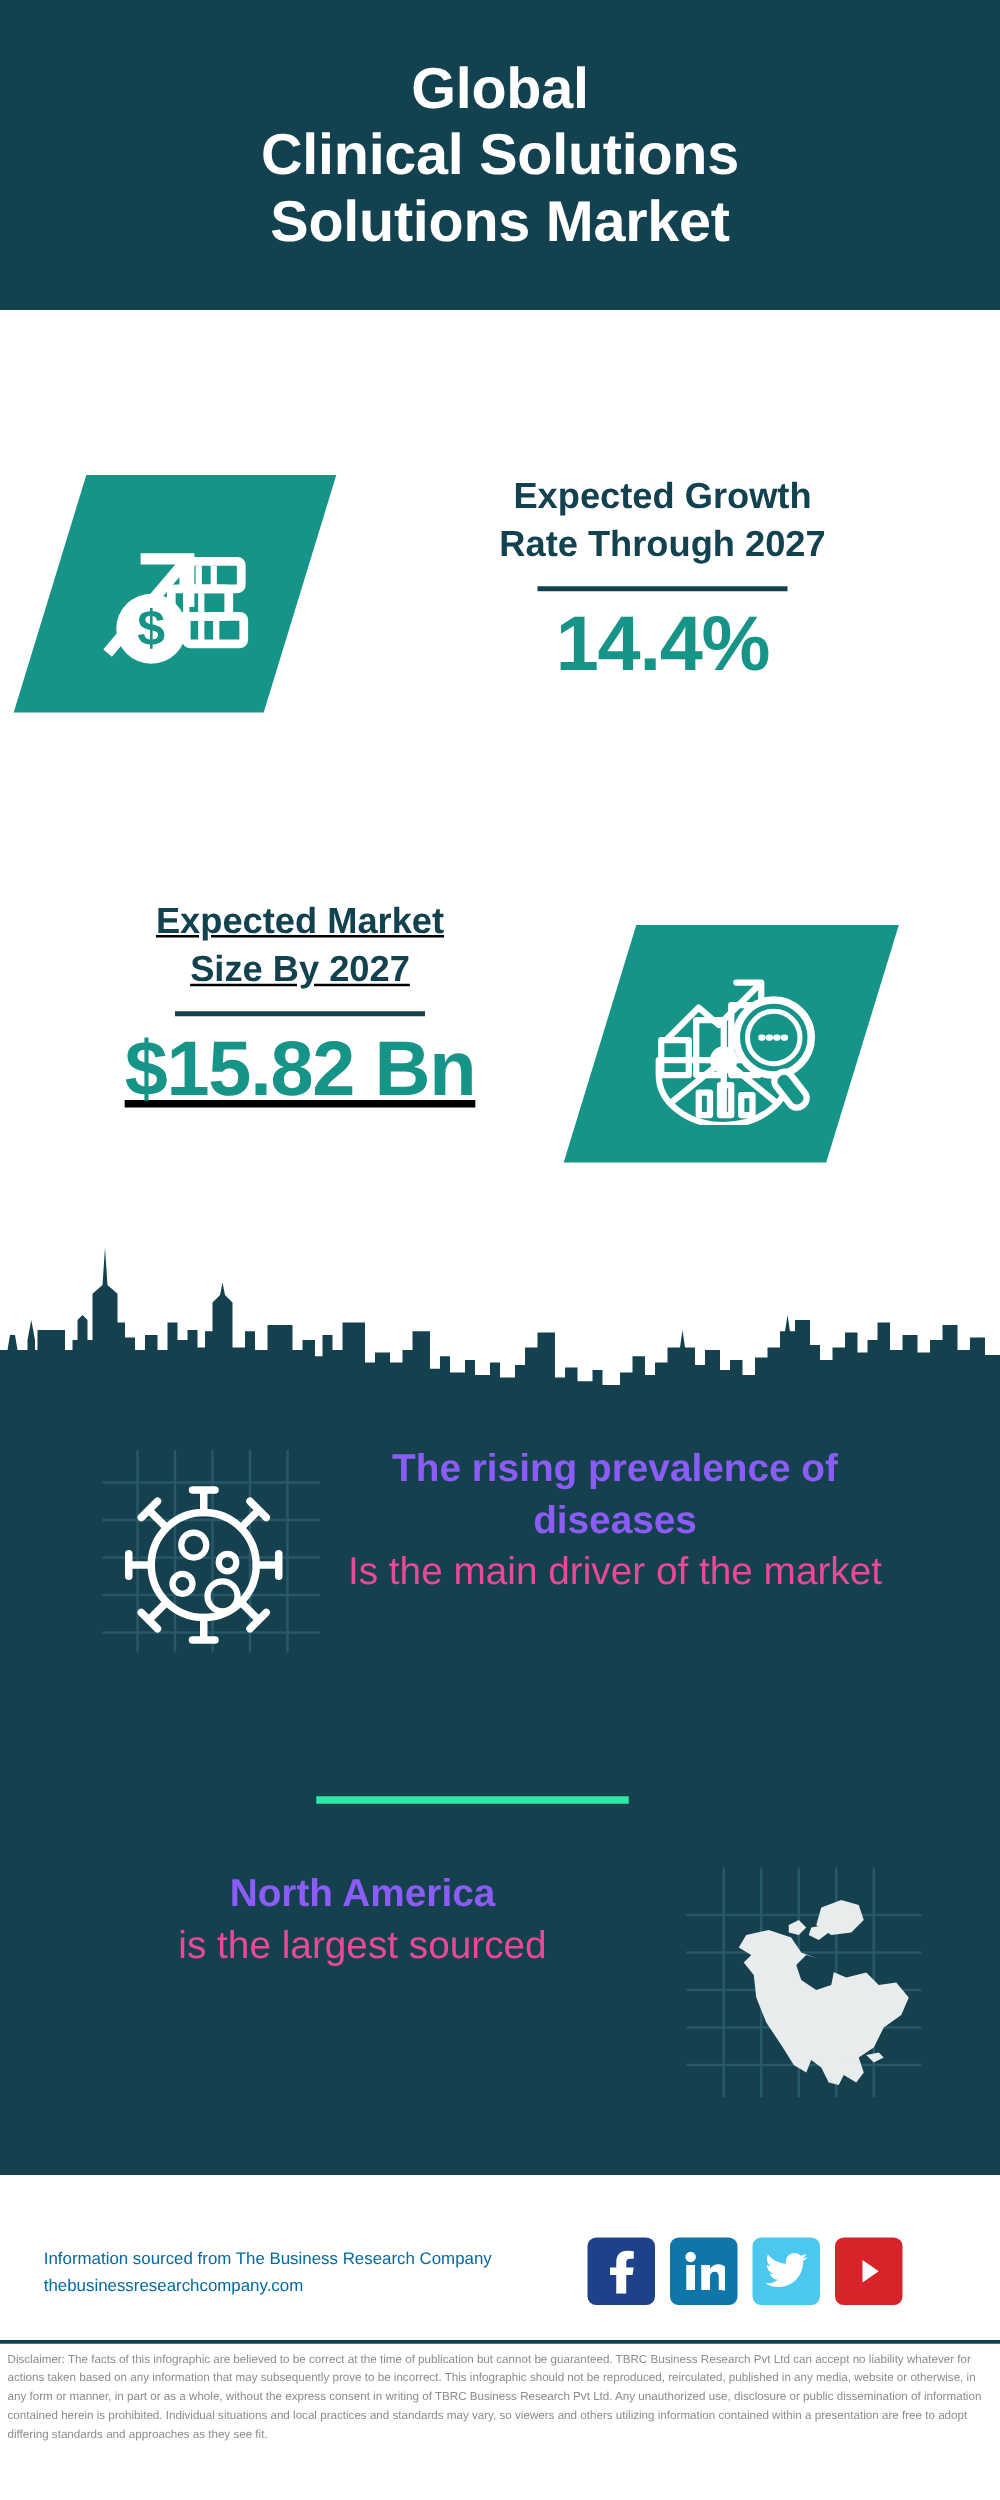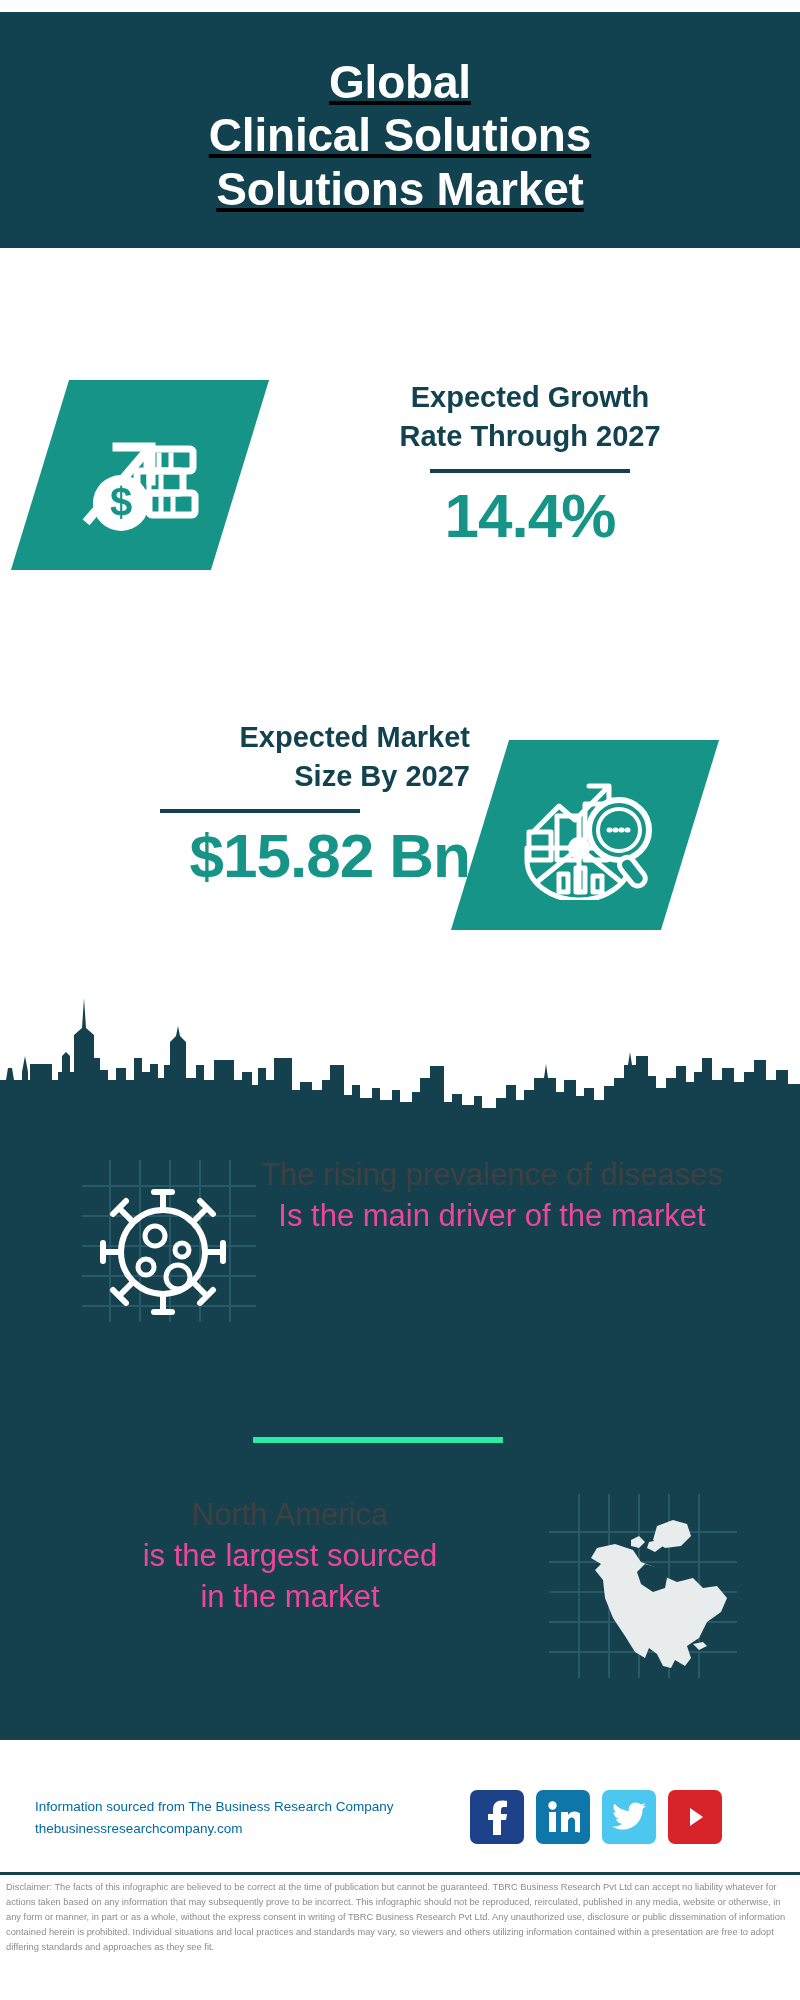--- a/index.html
+++ b/index.html
@@ -7,23 +7,23 @@
     width:800px;height:2000px;
     background:#ffffff;
     font-family:"Liberation Sans", sans-serif;
     overflow:hidden;
     position:relative;
   }
   .page{position:relative;width:800px;height:2000px;}
 
   
   .header{
-    position:absolute;left:0;top:12px;width:800px;height:248px;
+    position:absolute;left:0;top:0;width:800px;height:248px;
     background:#12414f;
-    display:flex;align-items:center;justify-content:center;text-decoration:underline;
+    display:flex;align-items:center;justify-content:center;
   }
   .header-title{
     color:#ffffff;
     font-size:46px;line-height:1.16;
     font-weight:bold;text-align:center;
     letter-spacing:-0.2px;
     padding:0 30px;
   }
   .header-title .ln{display:block;}
 
@@ -41,22 +41,23 @@
 
   .badge-growth{left:40px;top:380px;width:200px;height:190px;}
   .badge-market{left:480px;top:740px;width:210px;height:190px;}
 
   
   .growth-block{
     position:absolute;left:290px;top:378px;width:480px;
     text-align:center;
   }
   .market-block{
-    position:absolute;left:50px;top:718px;width:420px;
-    text-align:right;
+    position:absolute;left:30px;top:718px;width:420px;
+    text-align:center;
+    text-decoration:underline;
   }
   .stat-label{
     color:#12414f;font-weight:bold;font-size:29px;line-height:1.33;
   }
   .stat-rule{
     height:4px;background:#12414f;margin:14px auto 6px auto;width:200px;
   }
   .market-block .stat-rule{width:200px;}
   .stat-value{
     color:#179488;font-weight:bold;font-size:62px;line-height:1.2;letter-spacing:-1px;
@@ -77,21 +78,21 @@
   .icon-virus{left:60px;top:1140px;width:200px;height:185px;}
   .icon-map{left:545px;top:1490px;width:195px;height:190px;}
 
   .driver-block{
     position:absolute;left:252px;top:1155px;width:480px;text-align:center;
   }
   .region-block{
     position:absolute;left:55px;top:1495px;width:470px;text-align:center;
   }
   .hl{
-    color:#404040;font-weight:normal;font-size:31px;line-height:1.32;
+    color:#8b5cf6;font-weight:bold;font-size:31px;line-height:1.32;
   }
   .sub{
     color:#ec4899;font-size:31px;line-height:1.32;font-weight:normal;
   }
   .mid-rule{
     position:absolute;left:253px;top:1437px;width:250px;height:6px;background:#2ee8a5;
   }
 
   
   .footer{
@@ -234,21 +235,20 @@
   <div class="driver-block">
     <div class="hl">The rising prevalence of diseases</div>
     <div class="sub">Is the main driver of the market</div>
   </div>
 
   <div class="mid-rule"></div>
 
   <div class="region-block">
     <div class="hl">North America</div>
     <div class="sub">is the largest sourced</div>
-    <div class="sub">in the market</div>
   </div>
 
   <div class="icon-box icon-map">
     <svg width="195" height="190" viewBox="0 0 195 190">
       <g stroke="#2b5e6d" stroke-width="2" opacity="0.85">
         <path d="M4 42 H192 M4 72 H192 M4 102 H192 M4 132 H192 M4 162 H192"></path>
         <path d="M34 4 V188 M64 4 V188 M94 4 V188 M124 4 V188 M154 4 V188"></path>
       </g>
       <g fill="#e8ecec">
         <path d="M96 72 l-8 -12 l-18 -6 l-18 4 l-6 10 l10 6 l-6 6 l8 10 l2 18 l8 20 l12 18 l10 16 l10 6 l4 -10 l8 6 l6 12 l8 2 l4 -8 l10 6 l6 -8 l-4 -12 l12 -8 l8 -16 l14 -10 l6 -14 l-10 -12 l-14 2 l-10 -10 l-16 4 l-14 -6 l-6 -8 z"></path>

